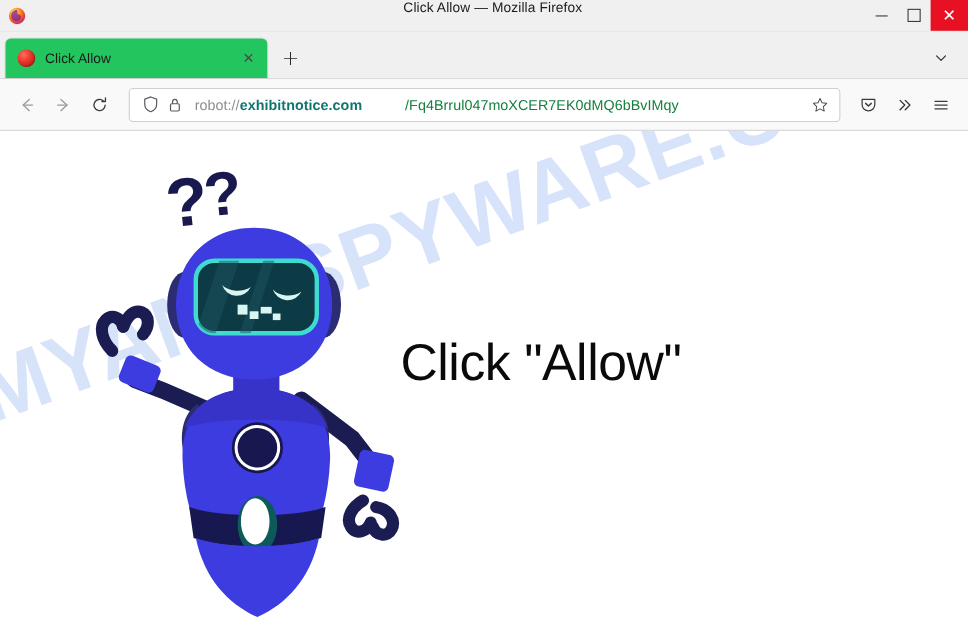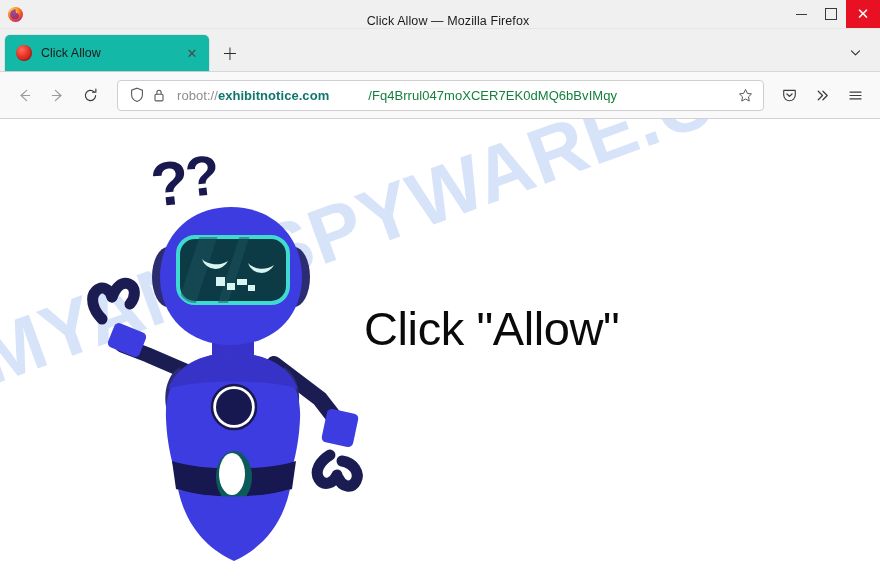--- a/index.html
+++ b/index.html
@@ -22,21 +22,21 @@
     overflow: hidden;
     background: #ffffff;
   }
 
   
   .titlebar {
     position: relative;
     height: 28px;
     background: #f0f0f0;
     display: flex;
-    align-items: flex-end;
+    align-items: flex-start;
     border-bottom: 1px solid #e6e6e6;
     gap: 36px;
   }
   .tb-logo {
     width: 30px;
     height: 28px;
     display: flex;
     align-items: center;
     justify-content: center;
     flex: 0 0 auto;
@@ -92,23 +92,23 @@
   .tabstrip {
     position: relative;
     height: 42px;
     background: #f0f0f0;
     display: flex;
     align-items: flex-end;
     padding-left: 5px;
     border-bottom: 1px solid #d8d8d8;
   }
   .tab {
-    width: 204px;
+    width: 238px;
     height: 36px;
-    background: #14b8a6;
+    background: #22c55e;
     border-radius: 5px 5px 0 0;
     display: flex;
     align-items: center;
     padding: 0 8px 0 11px;
     box-sizing: border-box;
     box-shadow: 0 0 0 1px rgba(0,0,0,0.06);
     cursor: default;
   }
   .tab-favicon {
     width: 16px;

